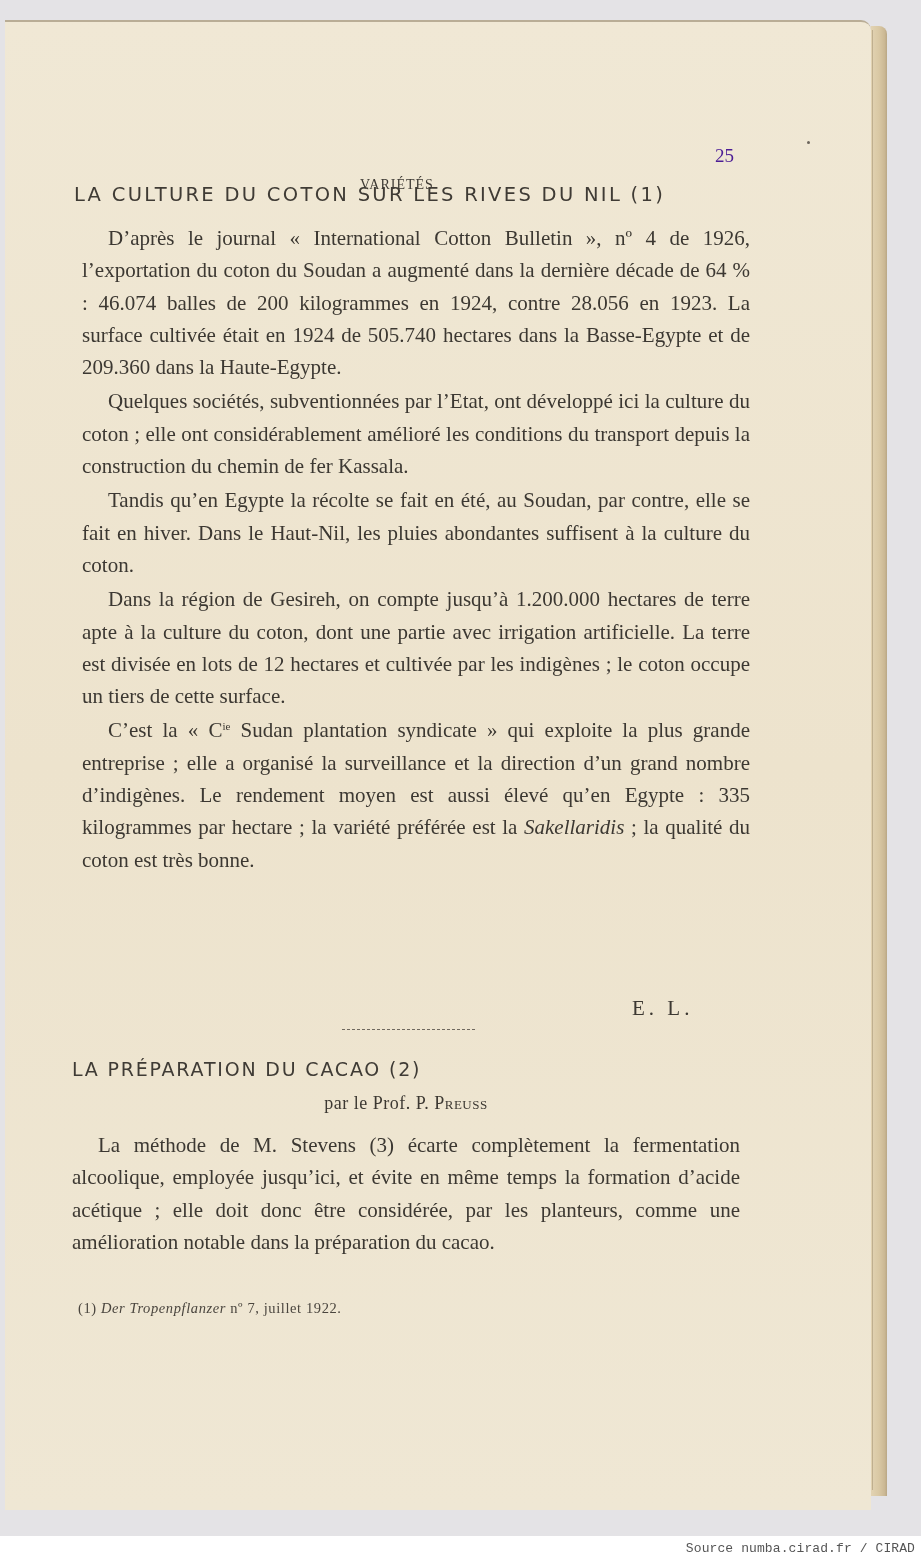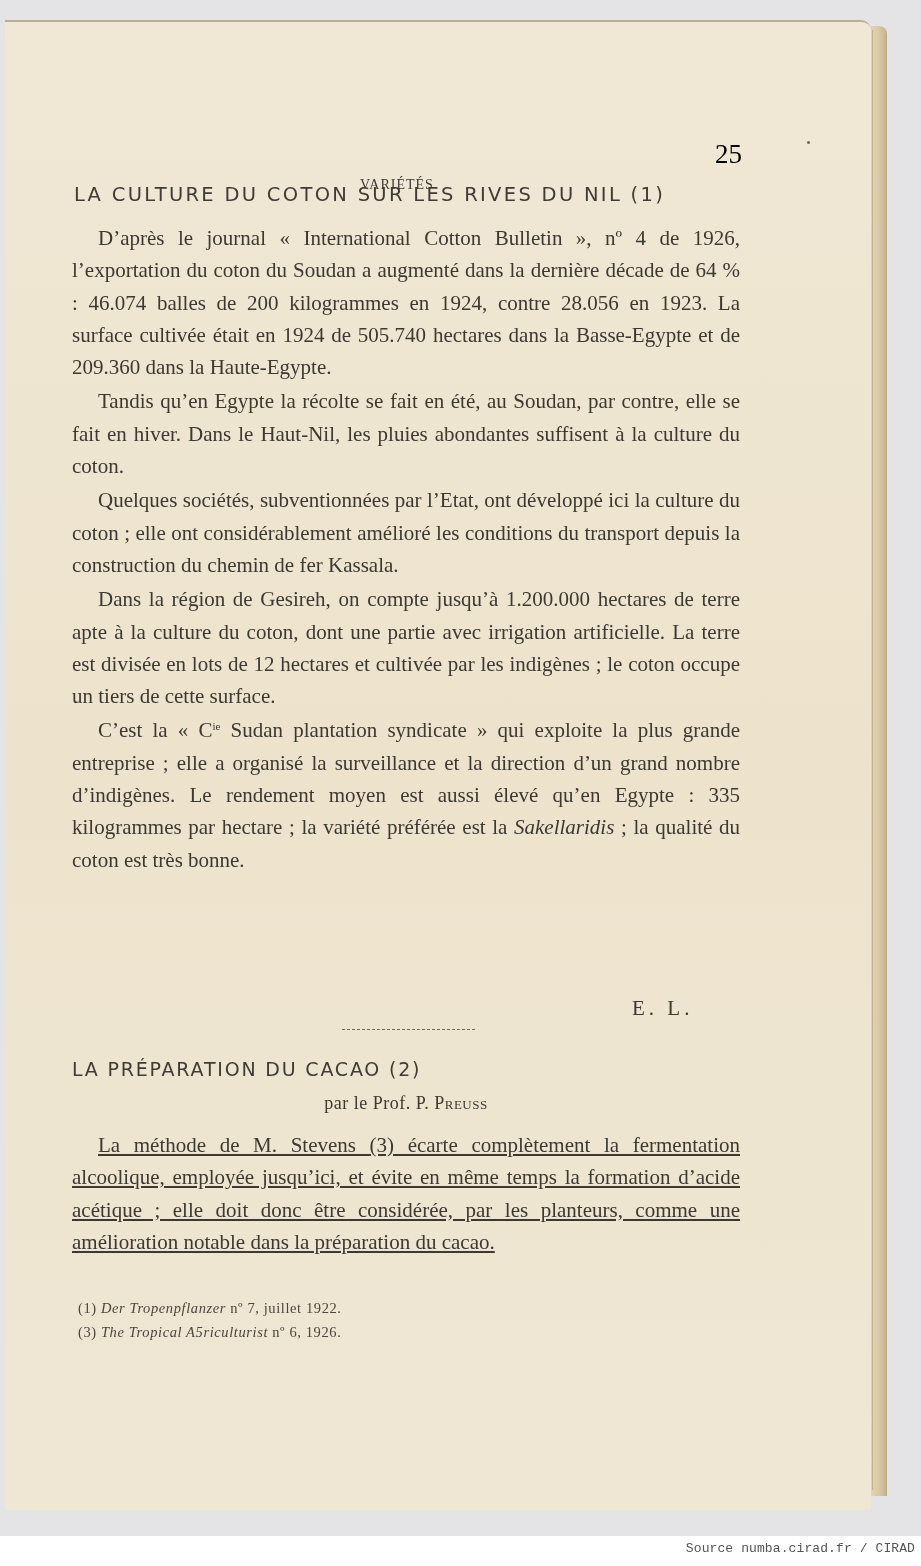--- a/index.html
+++ b/index.html
@@ -63,24 +63,24 @@
       position: absolute;
       top: 133px;
       left: 288px;
       font-size: 14px;
       letter-spacing: 1px;
       color: #3e3a34;
       margin-top: 44px;
     }
     .page-number {
       position: absolute;
-      top: 139px;
+      top: 145px;
       left: 643px;
-      font-size: 27px;
-      color: #000000;
+      font-size: 19px;
+      color: #4c1d95;
     }
     .stray-dot {
       position: absolute;
       left: 807px; top: 141px;
       width: 3px; height: 3px;
       border-radius: 50%;
       background: #6b655c;
     }
     .article-title {
       position: absolute;
@@ -174,38 +174,37 @@
 <div class="page"></div>
 <div class="page-edge-line"></div>
 <div class="stray-dot"></div>
 
 <div class="content">
   <div class="running-head">VARIÉTÉS</div>
   <div class="page-number">25</div>
 
   <div class="article-title">LA CULTURE DU COTON SUR LES RIVES DU NIL (1)</div>
 
-  <div class="body-text" style="top:222px;">
+  <div class="body-text" style="top:222px;margin-left:10px;">
     <p>D’après le journal « International Cotton Bulletin », nº 4 de 1926, l’exportation du coton du Soudan a augmenté dans la dernière décade de 64 % : 46.074 balles de 200 kilogrammes en 1924, contre 28.056 en 1923. La surface cultivée était en 1924 de 505.740 hectares dans la Basse-Egypte et de 209.360 dans la Haute-Egypte.</p>
+    <p>Quelques sociétés, subventionnées par l’Etat, ont développé ici la culture du coton ; elle ont considérablement amélioré les conditions du transport depuis la construction du chemin de fer Kassala.</p>
     <p>Tandis qu’en Egypte la récolte se fait en été, au Soudan, par contre, elle se fait en hiver. Dans le Haut-Nil, les pluies abondantes suffisent à la culture du coton.</p>
-    <p>Quelques sociétés, subventionnées par l’Etat, ont développé ici la culture du coton ; elle ont considérablement amélioré les conditions du transport depuis la construction du chemin de fer Kassala.</p>
     <p>Dans la région de Gesireh, on compte jusqu’à 1.200.000 hectares de terre apte à la culture du coton, dont une partie avec irrigation artificielle. La terre est divisée en lots de 12 hectares et cultivée par les indigènes ; le coton occupe un tiers de cette surface.</p>
     <p><span>C’est la « C</span><span class="sup">ie</span><span> Sudan plantation syndicate » qui exploite la plus grande entreprise ; elle a organisé la surveillance et la direction d’un grand nombre d’indigènes. Le rendement moyen est aussi élevé qu’en Egypte : 335 kilogrammes par hectare ; la variété préférée est la </span><em>Sakellaridis</em><span> ; la qualité du coton est très bonne.</span></p>
   </div>
 
   <div class="signature">E. L.</div>
 
   <div class="separator"></div>
 
   <div class="section2-title">LA PRÉPARATION DU CACAO (2)</div>
   <div class="byline"><span>par le Prof. P. </span><span class="smallcaps">Preuss</span></div>
 
-  <div class="body-text" style="top:1129px;text-decoration:underline;">
+  <div class="body-text" style="top:1129px;">
     <p>La méthode de M. Stevens (3) écarte complètement la fermentation alcoolique, employée jusqu’ici, et évite en même temps la formation d’acide acétique ; elle doit donc être considérée, par les planteurs, comme une amélioration notable dans la préparation du cacao.</p>
   </div>
 
   <div class="footnotes">
     <div><span>(1)</span> <em>Der Tropenpflanzer</em><span> nº 7, juillet 1922.</span></div>
-    <div><span>(3)</span> <em>The Tropical A5riculturist</em><span> nº 6, 1926.</span></div>
   </div>
 </div>
 
 <div class="source-credit">Source numba.cirad.fr / CIRAD</div>
 
 </body></html>

